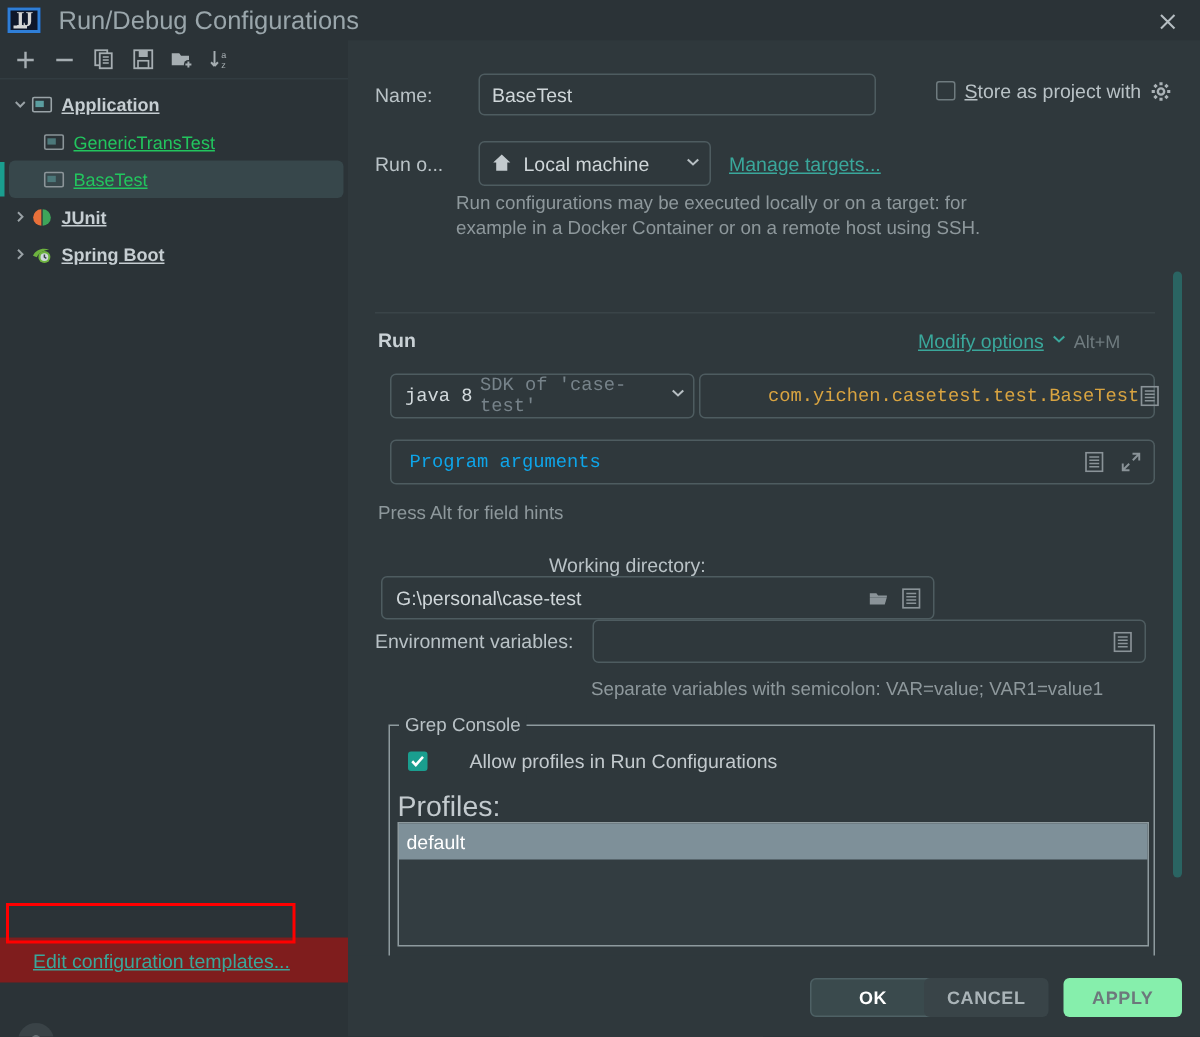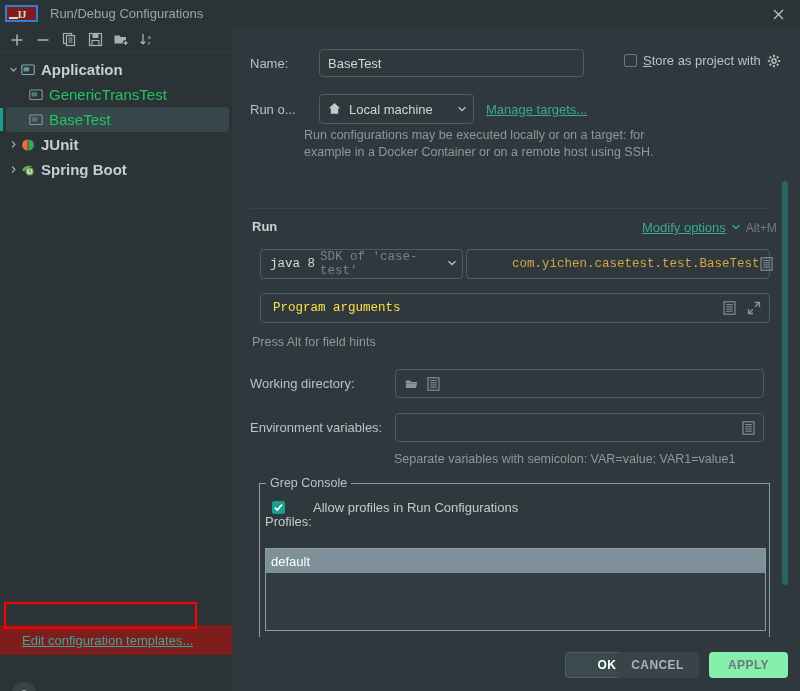--- a/index.html
+++ b/index.html
@@ -18,37 +18,37 @@
     font-size: 12px;
   }
 
   
   .titlebar {
     position: absolute; left: 0; top: 0; width: 800px; height: 27px;
     background: #2b3337;
     display: flex; align-items: center;
   }
   .tb-logo {
-    width: 33px; height: 17px; margin-left: 5px;
+    width: 22px; height: 17px; margin-left: 5px;
     border: 2px solid #2f7fd8;
-    background: #7f1d1d;
+    background: #0f172a;
     position: relative;
     display: flex; align-items: center; justify-content: center;
-    font-size: 11px; color: #d6d6d6;
+    font-size: 14px; color: #d6d6d6;
     font-family: "Liberation Serif", serif;
     font-weight: bold;
     letter-spacing: -1px;
   }
   .tb-logo::after {
     content: ""; position: absolute; left: 2px; bottom: 1px;
     width: 9px; height: 2px; background: #d6d6d6;
   }
   .tb-title {
     margin-left: 12px;
-    font-size: 13px;
+    font-size: 17px;
     color: #9aa6ab;
   }
   .tb-close {
     position: absolute; right: 14px; top: 6px;
     width: 16px; height: 16px;
     display: flex; align-items: center; justify-content: center;
   }
   .tb-close svg { display: block; }
 
   
@@ -94,21 +94,21 @@
   .chev {
     width: 14px; height: 14px;
     display: inline-flex; align-items: center; justify-content: center;
     color: #9aa2a6; flex: 0 0 14px;
   }
   .node-ico {
     width: 16px; height: 16px; margin-right: 5px;
     display: inline-flex; align-items: center; justify-content: center;
     flex: 0 0 16px;
   }
-  .tree-label { font-size: 15px; color: #b9c2c6; }
+  .tree-label { font-size: 12px; color: #b9c2c6; text-decoration: underline; }
   .tree-label.bold { font-weight: bold; color: #c6ced2; }
   .tree-label.dim { color: #22c55e; }
 
   .edit-templates-wrap {
     position: absolute; left: 0; bottom: 36px; width: 232px; height: 30px;
     display: flex; align-items: center;
     padding-left: 22px;
     background: #7f1d1d;
   }
   .edit-templates {
@@ -187,21 +187,21 @@
   #hint-2line {
     left: 72px; top: 100px; width: 420px;
     display: block;
     color: #8e989c; font-size: 12.5px; line-height: 17px;
   }
 
   .sep { position: absolute; left: 18px; top: 181px; width: 520px; height: 1px; background: #3a4448; }
 
   #run-hdr { left: 20px; top: 192px; }
   #run-hdr .lbl { font-weight: bold; color: #c9d1d5; font-size: 13px; }
-  #modify-row { left: 380px; top: 193px; display:flex; align-items:center; gap:5px;margin-left:30px; }
+  #modify-row { left: 380px; top: 193px; display:flex; align-items:center; gap:5px; }
   #modify-opts { color: #3aa79b; font-size: 13px; }
   #alt-m { color: #6f7b7f; font-size: 12px; }
 
   #sdk-select {
     left: 28px; top: 222px; width: 203px; height: 30px;
     position: absolute;
     display: flex; align-items: center; gap: 0;
     padding: 0 5px 0 9px;
     font-family: "Liberation Mono", monospace;
     font-size: 12.5px;
@@ -221,26 +221,26 @@
   #mainclass-field .v { flex: 1; color: #d9a441; margin-left: 37px; }
 
   #args-field {
     position: absolute;
     left: 28px; top: 266px; width: 510px; height: 30px;
     display: flex; align-items: center;
     padding: 0 8px 0 12px;
     font-family: "Liberation Mono", monospace;
     font-size: 12.5px;
   }
-  #args-field .ph { flex: 1; color: #fde047; }
+  #args-field .ph { flex: 1; color: #0ea5e9; }
   .fico { width: 14px; height: 16px; color: #8a9398; display: flex; align-items: center; }
 
   #alt-hint { left: 20px; top: 308px; color: #8e989c; font-size: 12.5px; }
 
-  #wd-row { left: 18px; top: 342px; }
+  #wd-row { left: 18px; top: 342px; flex-direction: column; }
   #wd-row .lbl { width: 141px; }
   #wd-field {
     width: 369px; margin-left: 4px; height: 29px;
     display: flex; align-items: center; gap: 8px;
     padding: 0 7px 0 9px;
   }
   #wd-field .v { flex: 1; color: #cfd6d9; font-size: 13px; }
 
   #env-row { left: 18px; top: 386px; }
   #env-row .lbl { width: 141px; }
@@ -262,21 +262,21 @@
   .group-title {
     position: absolute; left: 6px; top: -8px;
     background: #2f383c; padding: 0 4px;
     font-size: 12.5px; color: #b9c2c6;
   }
   .grep-check {
     position: absolute; left: 12px; top: 16px;
     display: flex; align-items: center; gap: 8px;
   }
   .grep-check .txt { font-size: 13px; color: #c3cace; margin-left: 20px; }
-  .profiles-lbl { position: absolute; left: 5px; top: 30px; font-size: 13px; color: #c3cace; }
+  .profiles-lbl { position: absolute; left: 5px; top: 44px; font-size: 19px; color: #c3cace; }
   .profiles-list {
     position: absolute; left: 5px; top: 64px; width: 501px; height: 83px;
     background: #333d41; border: 1px solid #8e9a9e;
   }
   .profile-item {
     height: 24px; display: flex; align-items: center;
     padding-left: 5px;
     font-size: 13px;
   }
   .profile-item.selected { background: #7e9099; color: #ffffff; }
@@ -293,21 +293,21 @@
   .bottom {
     position: absolute; left: 232px; top: 637px; width: 568px; height: 54px;
     background: #2f383c;
   }
   .btn {
     position: absolute; top: 15px; height: 26px;
     border-radius: 4px;
     display: flex; align-items: center; justify-content: center;
     font-size: 12px; font-weight: bold; letter-spacing: 0.4px;
   }
-  #btn-ok { left: 308px; width: 84px; background: #3a4a4d; color: #ffffff; border: 1px solid #4e6165; margin-left: 25px; }
+  #btn-ok { left: 308px; width: 84px; background: #3a4a4d; color: #ffffff; border: 1px solid #4e6165; }
   #btn-cancel { left: 384px; width: 83px; background: #39444８; background:#394448; color: #aab4b8; }
   #btn-apply { left: 477px; width: 79px; background: #86efac; color: #6d787c; }
 </style>
 </head>
 <body>
 
 <div id="root">
 
   <div class="titlebar">
     <div class="tb-logo">IJ</div>
@@ -534,20 +534,21 @@
           <path d="M6 12.5H1.5V8M1.5 12.5l4.3-4.3" stroke="#8a9398" stroke-width="1.3" fill="none"></path>
         </svg>
       </span>
     </div>
 
     <div class="row" id="alt-hint">Press Alt for field hints</div>
 
     <div class="row" id="wd-row">
       <span class="lbl">Working directory:</span>
       <div class="input" id="wd-field">
+        <span class="v">G:\personal\case-test</span>
         <span class="fico">
           <svg width="16" height="14" viewBox="0 0 16 14">
             <path d="M1 3h5l1.3 1.7H14v1.2H1z" fill="#8a9398"></path>
             <path d="M1 6h13l-1.6 5.6H1z" fill="#8a9398"></path>
           </svg>
         </span>
         <span class="fico">
           <svg width="13" height="14" viewBox="0 0 13 14">
             <rect x="1" y="0.8" width="11" height="12.4" stroke="#8a9398" stroke-width="1.1" fill="none"></rect>
             <path d="M3.2 3.6h6.6M3.2 5.8h6.6M3.2 8h6.6M3.2 10.2h6.6" stroke="#8a9398" stroke-width="1"></path>

